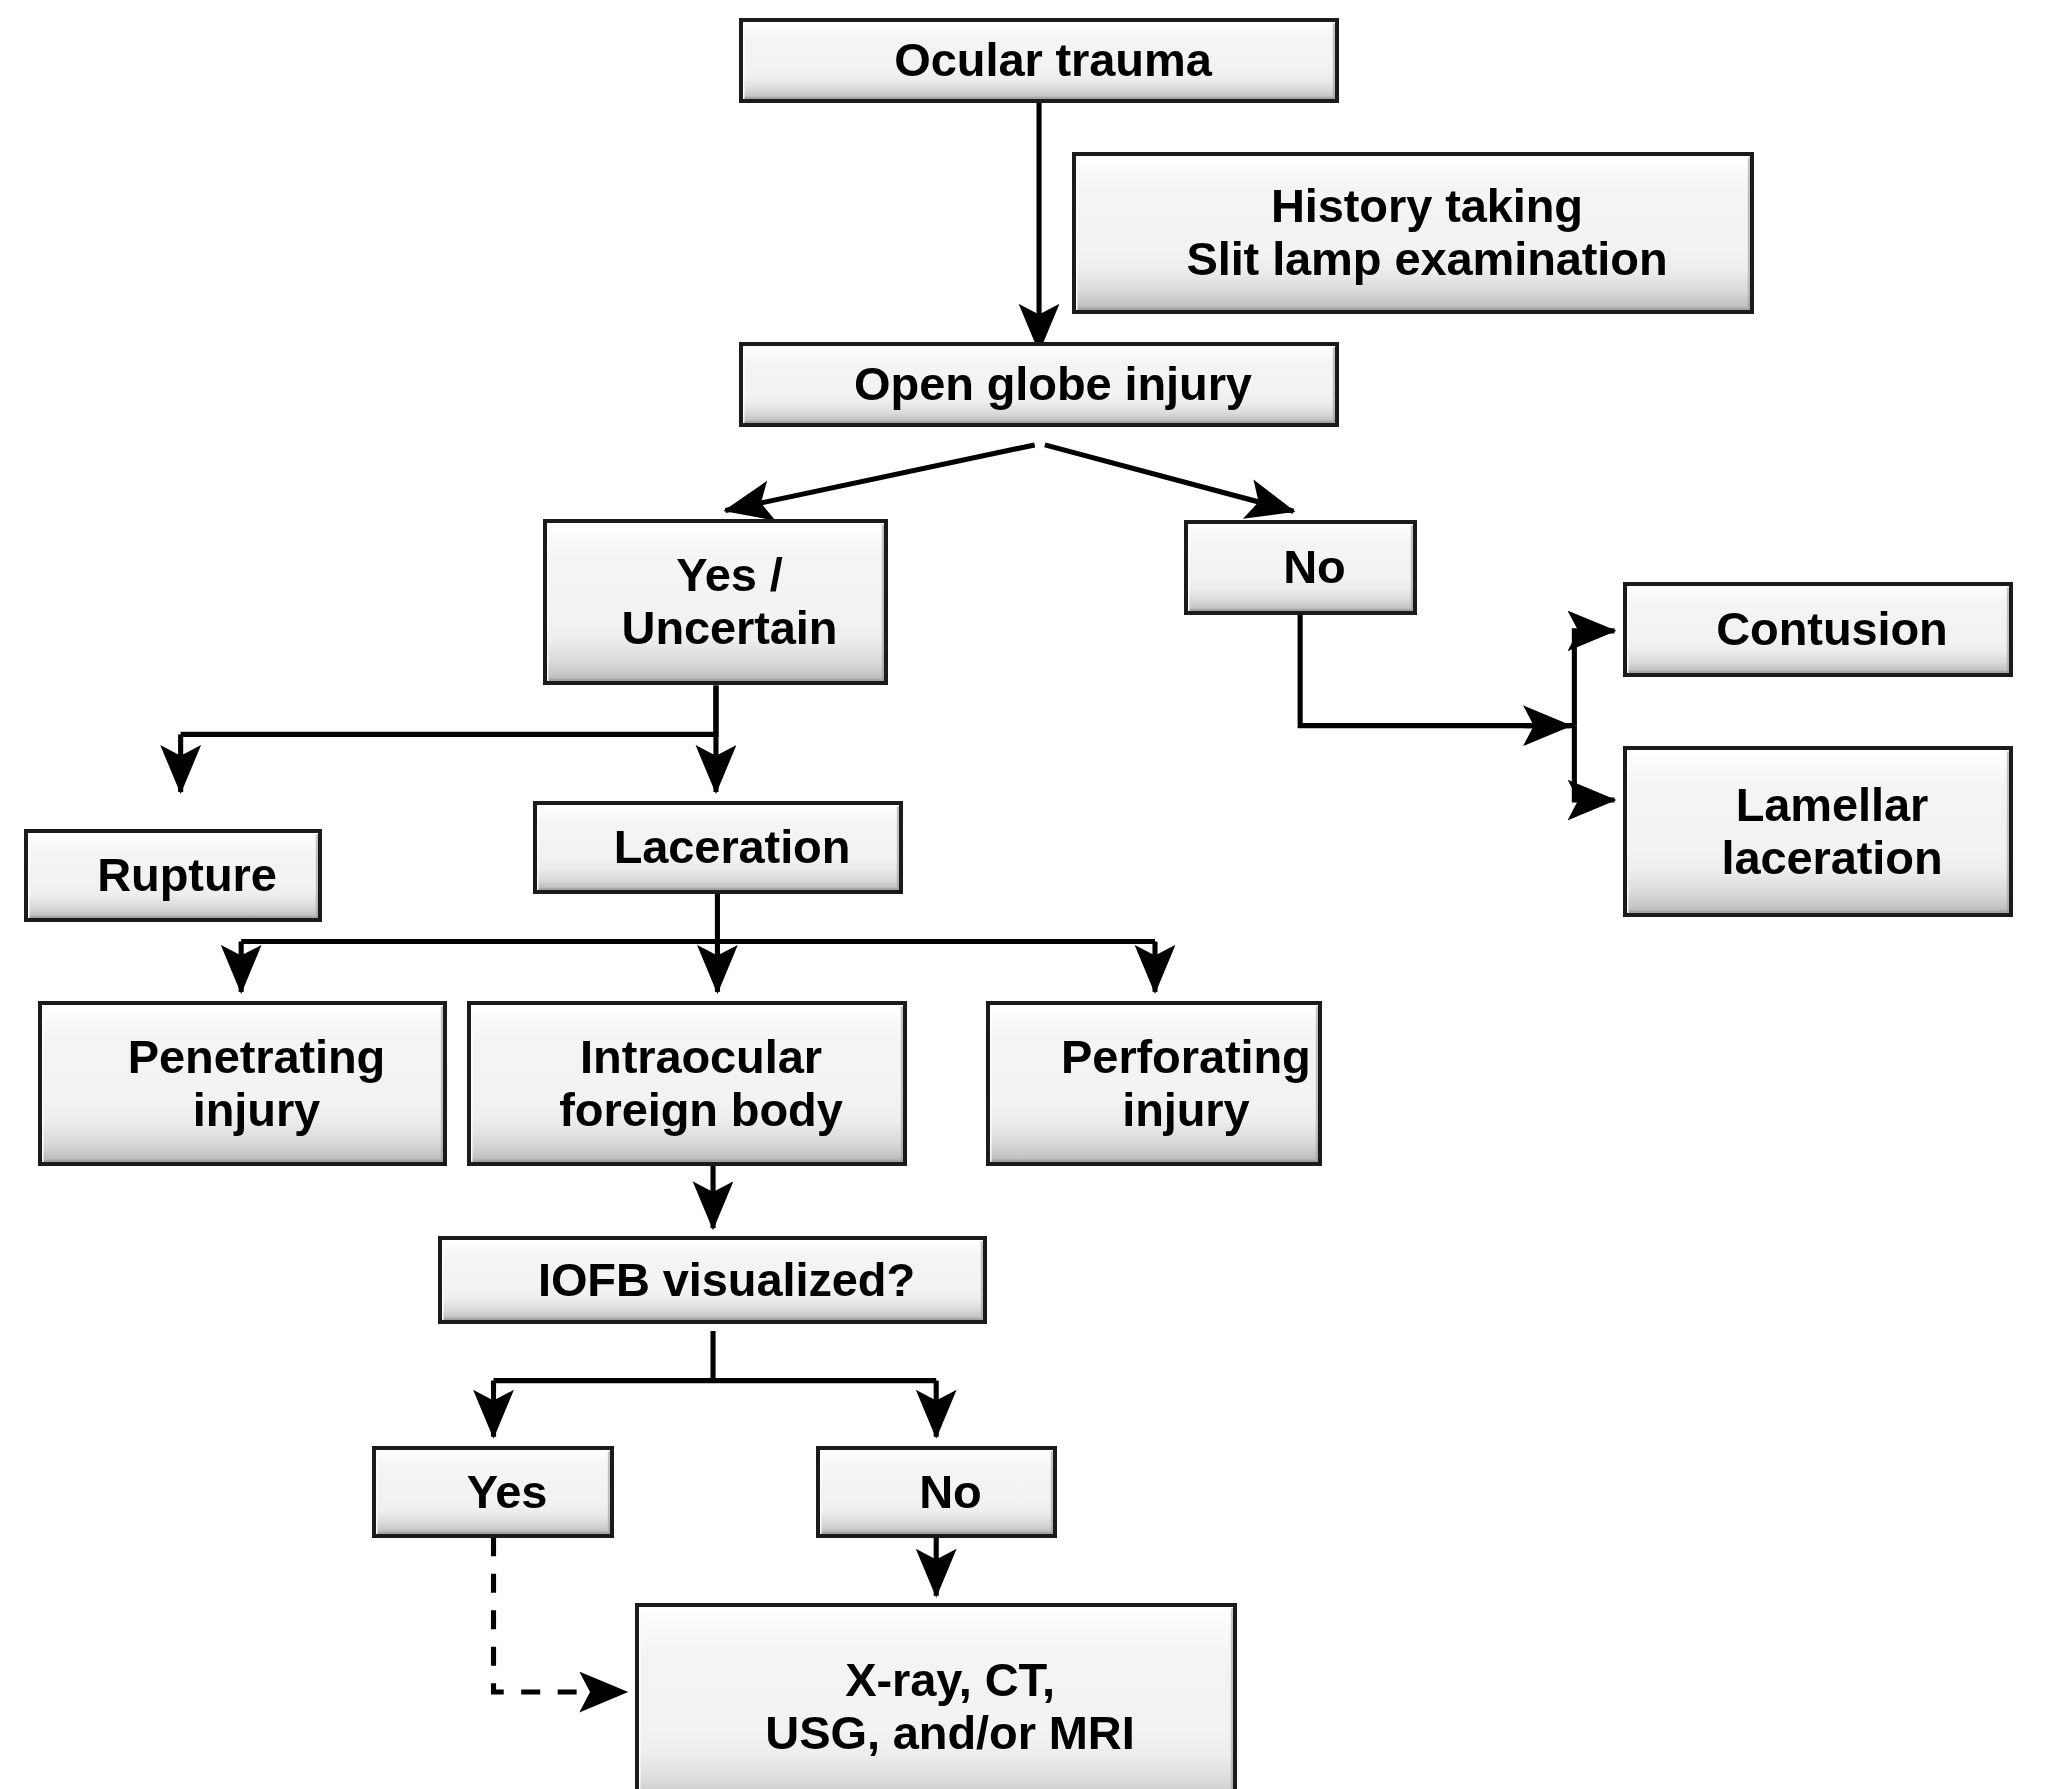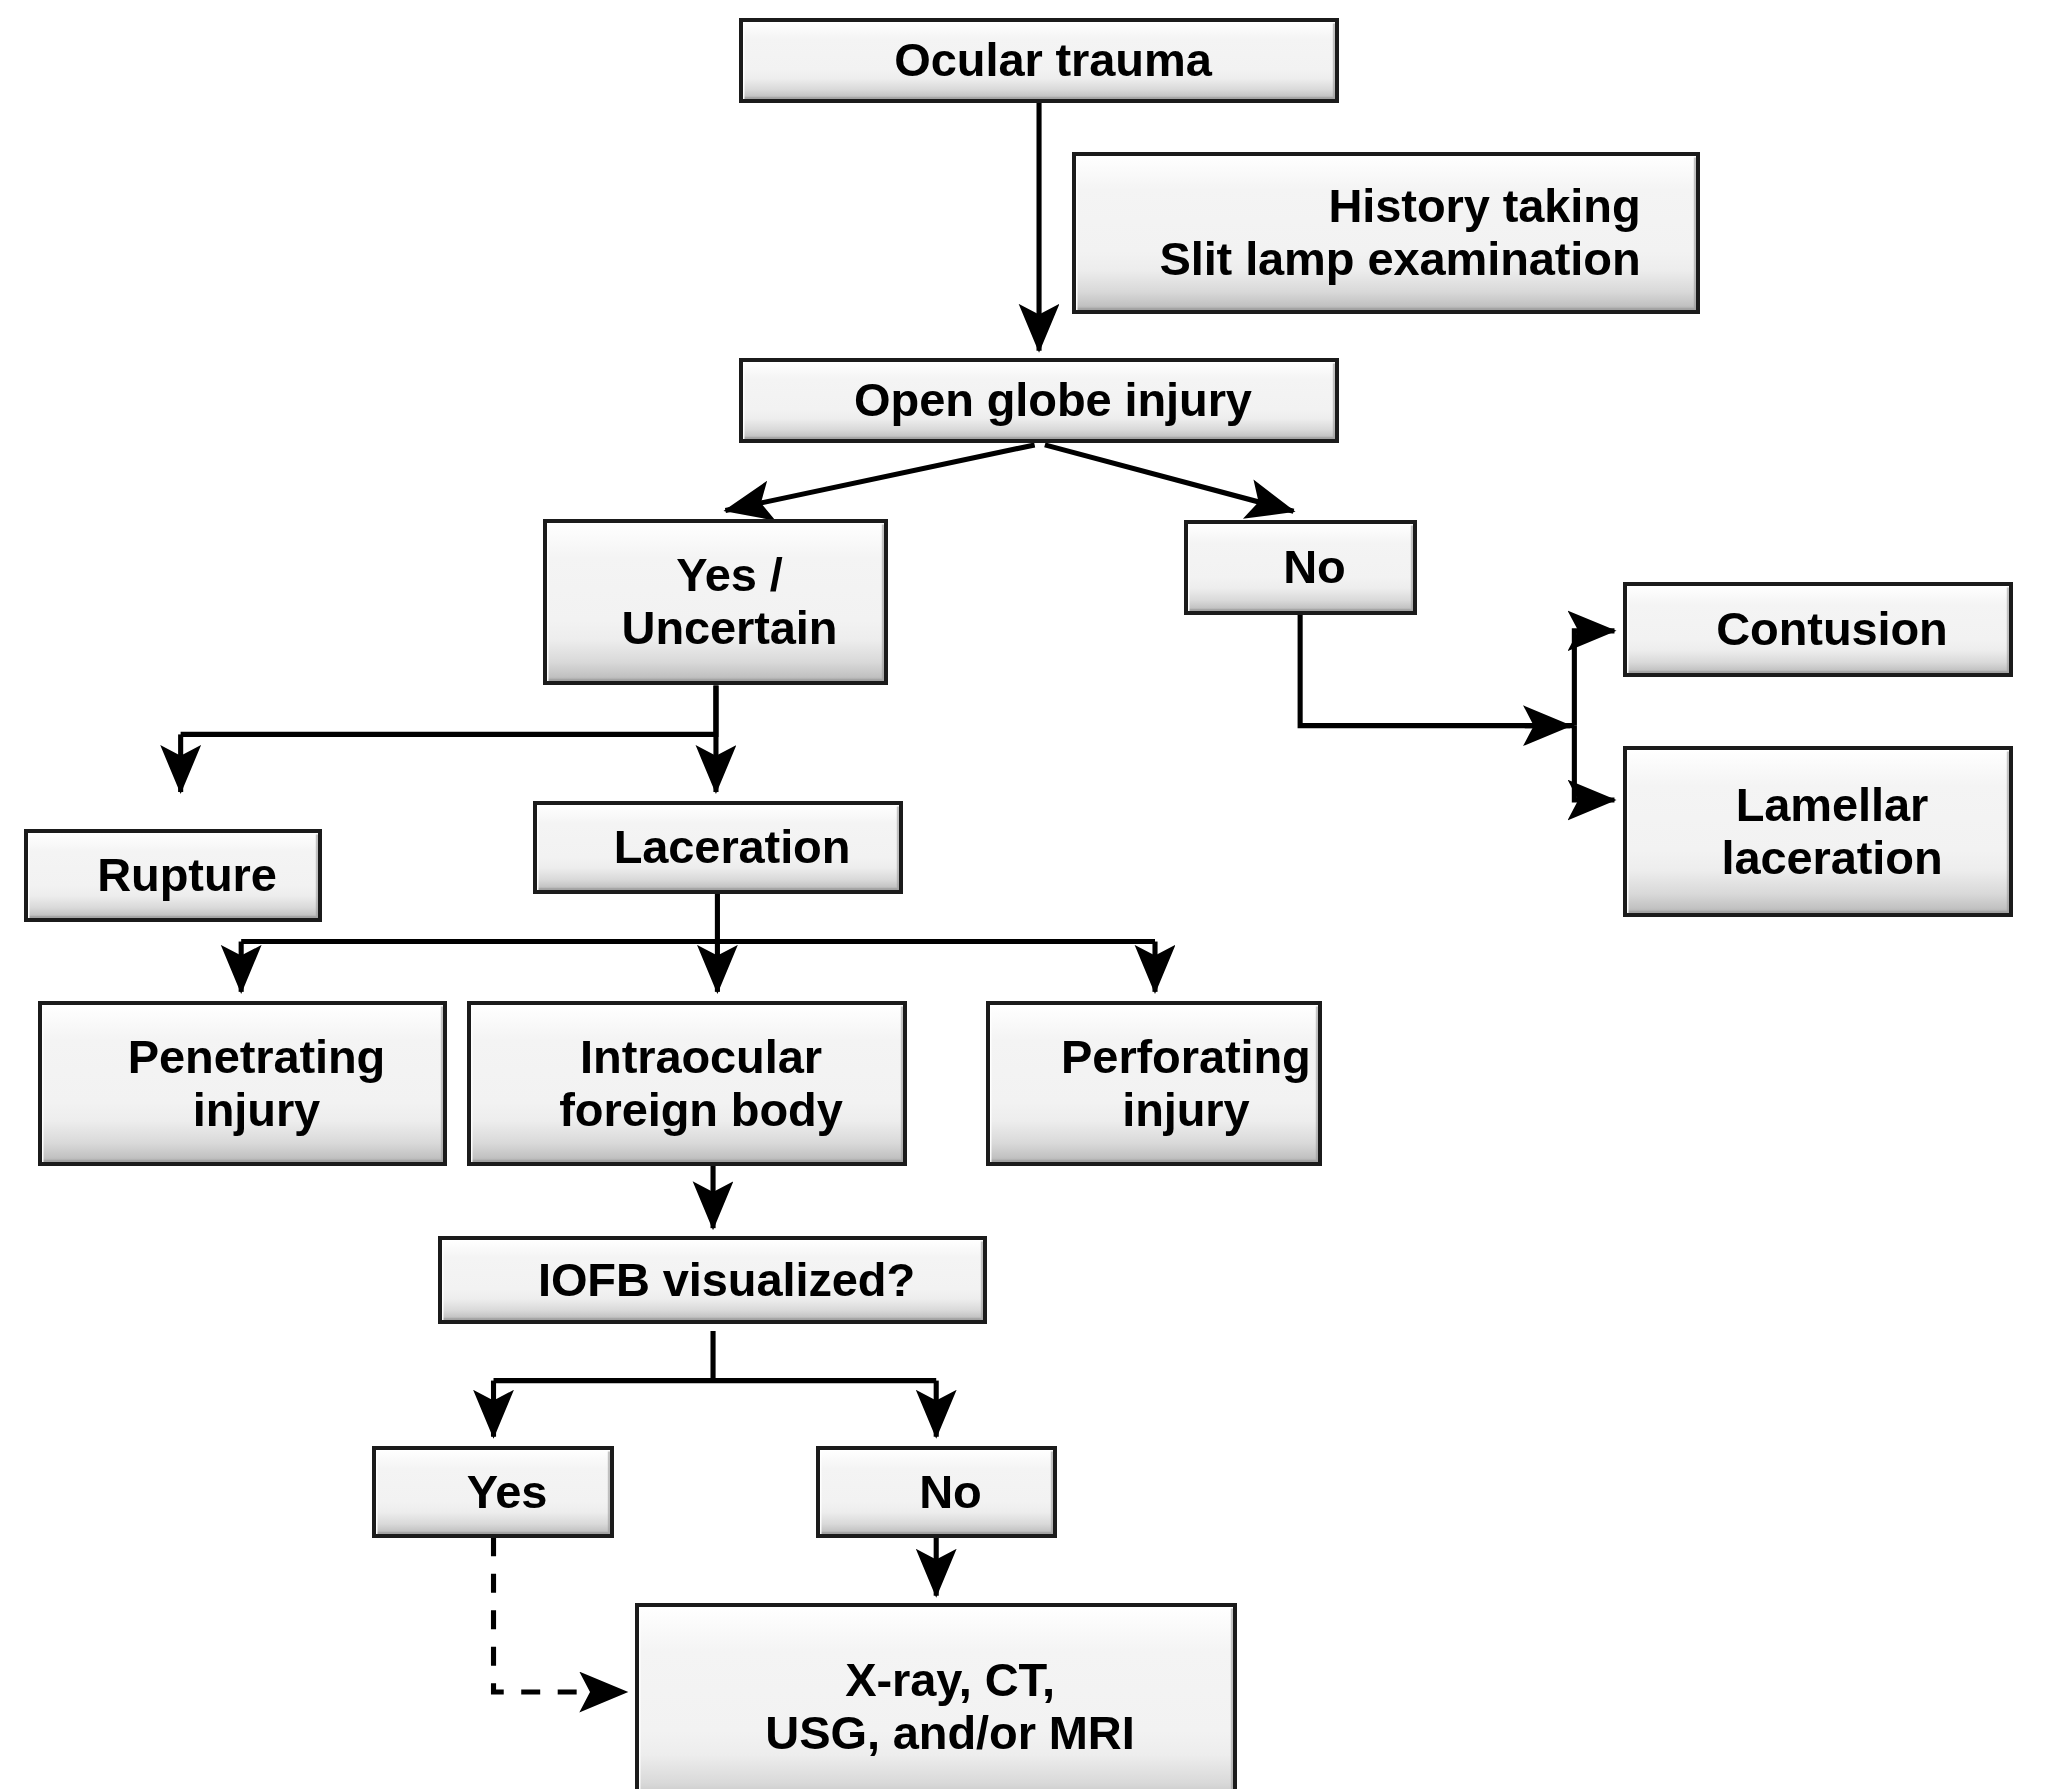--- a/index.html
+++ b/index.html
@@ -102,26 +102,26 @@
       <path d="M1283,2108 L1283,2188" marker-end="url(#ah)"></path>
 
       <path d="M676,2108 L676,2320 L858,2320" stroke-dasharray="26 24" marker-end="url(#ah)"></path>
     </g>
   </svg>
 
   <div class="node fs-lg" style="left:739px; top:17.5px; width:600px; height:85px;">
     <span class="label">Ocular trauma</span>
   </div>
 
-  <div class="node fs-lg" style="left:1072px; top:152px; width:628px; height:162px;text-align:right;">
+  <div class="node fs-lg" style="left:1072px; top:152px; width:682px; height:162px;">
     <span class="label">History taking
 Slit lamp examination</span>
   </div>
 
-  <div class="node fs-lg" style="left:739px; top:358px; width:600px; height:85px;">
+  <div class="node fs-lg" style="left:739px; top:342px; width:600px; height:85px;">
     <span class="label">Open globe injury</span>
   </div>
 
   <div class="node fs-lg" style="left:543px; top:519px; width:345px; height:166px;">
     <span class="label">Yes /
 Uncertain</span>
   </div>
 
   <div class="node fs-lg" style="left:1184px; top:520px; width:233px; height:95px;">
     <span class="label">No</span>

